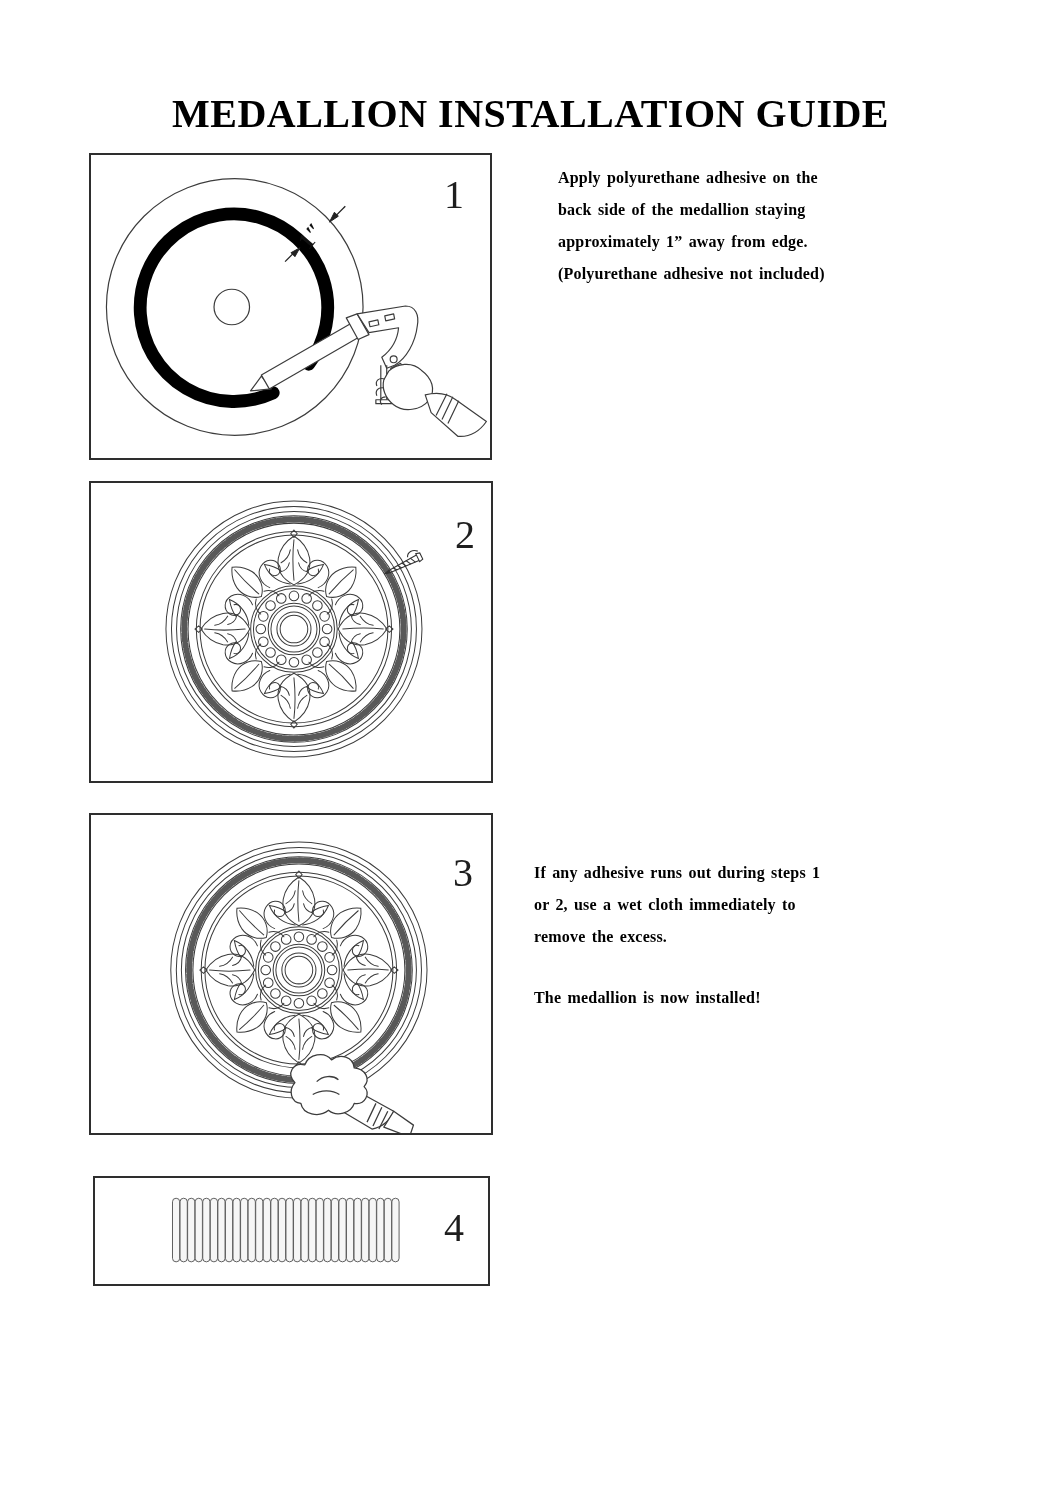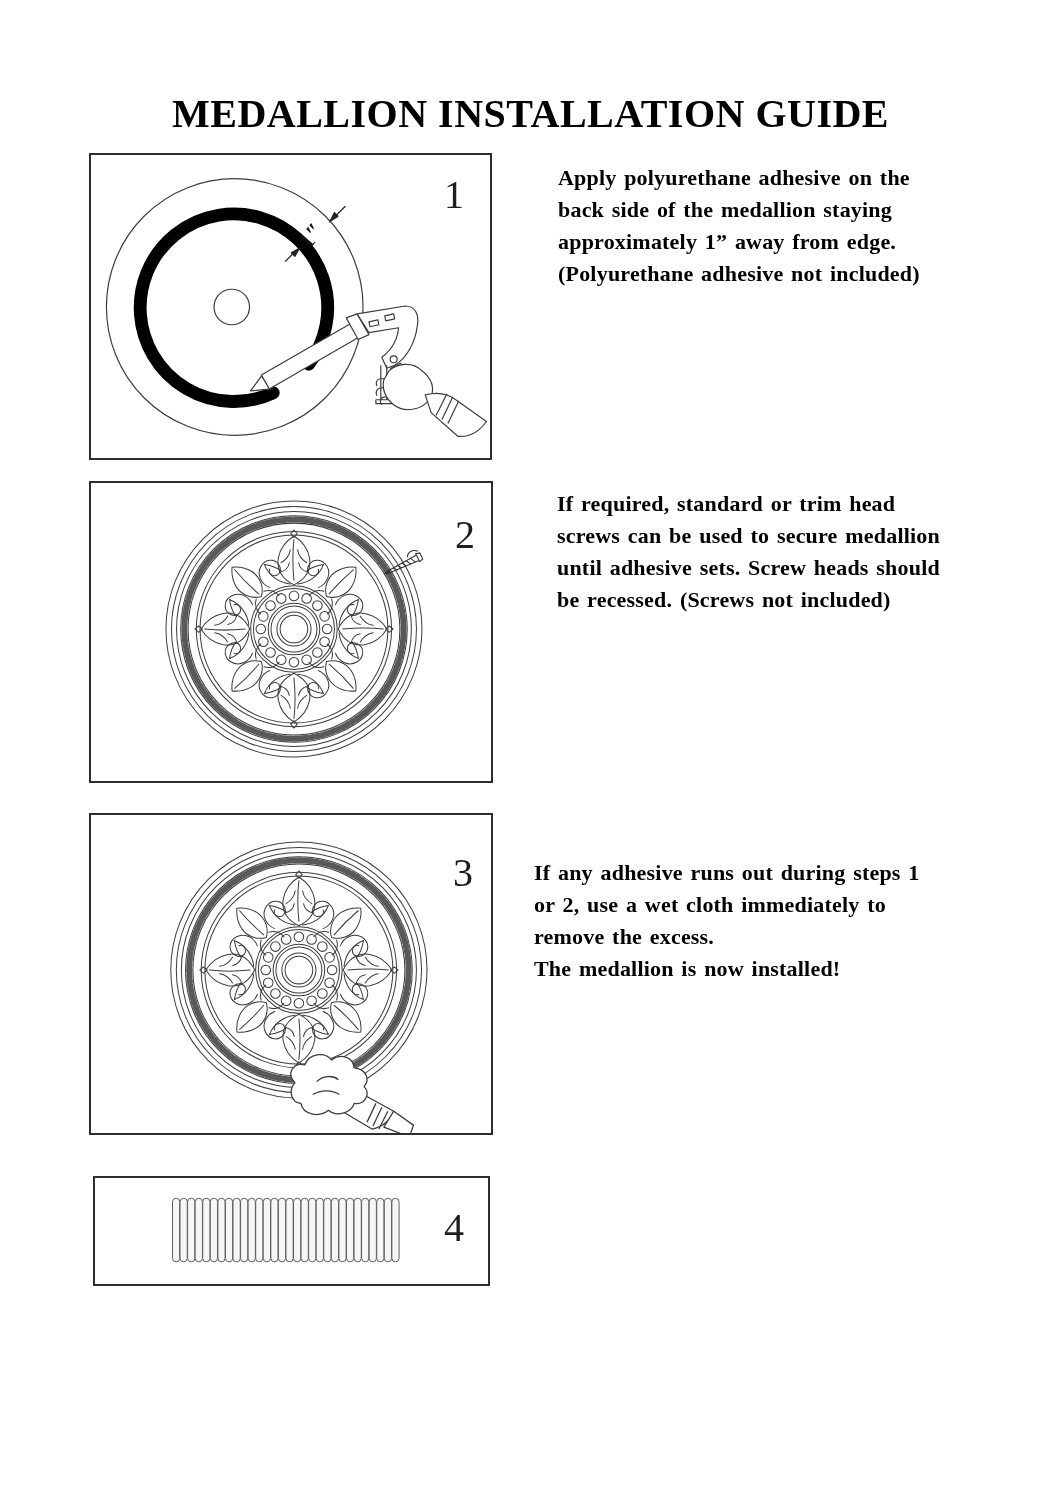--- a/index.html
+++ b/index.html
@@ -3,23 +3,23 @@
 <meta charset="utf-8">
 <style>
   html,body{margin:0;padding:0;background:#ffffff;}
   .page{position:relative;width:1061px;height:1500px;background:#fff;
         font-family:"Liberation Serif",serif;color:#000;overflow:hidden;}
   .title{position:absolute;left:0;right:0;top:90px;margin:0;text-align:center;
          font-size:40px;font-weight:700;letter-spacing:.5px;}
   .figure-box{position:absolute;border:2px solid #2e2e2e;background:#fff;box-sizing:border-box;}
   .figure-box svg{position:absolute;left:0;top:0;width:100%;height:100%;display:block;}
   .fig-num{position:absolute;font-size:40px;line-height:1;color:#1e1e1e;font-weight:400;}
-  .step-text{position:absolute;margin:0;font-weight:700;font-size:22px;line-height:32px;
+  .step-text{position:absolute;margin:0;font-weight:700;font-size:16px;line-height:32px;
              white-space:pre-line;word-spacing:2px;letter-spacing:.2px;}
-  .step-text .para2{display:block;}
+  .step-text .para2{display:block;margin-top:29px;}
   svg text{font-family:"Liberation Serif",serif;}
 </style>
 </head>
 <body>
 
 <div class="page">
 
   <h1 class="title">MEDALLION INSTALLATION GUIDE</h1>
 
   <section class="figure-box" style="left:89px;top:153px;width:403px;height:307px">
@@ -122,24 +122,20 @@
         </g>
     </svg>
     <span class="fig-num" style="top:30px;right:24px">4</span>
   </section>
 
   <p class="step-text" style="left:558px;top:162px">Apply polyurethane adhesive on the
 back side of the medallion staying
 approximately 1” away from edge.
 (Polyurethane adhesive not included)</p>
 
-  <p class="step-text" style="left:557px;top:488px">If required, standard or trim head
-screws can be used to secure medallion
-until adhesive sets. Screw heads should
-be recessed. (Screws not included)</p>
 
   <div class="step-text" style="left:534px;top:825px">
     <span>If any adhesive runs out during steps 1
 or 2, use a wet cloth immediately to
 remove the excess.</span>
     <span class="para2">The medallion is now installed!</span>
   </div>
 
 
   <svg width="0" height="0" style="position:absolute" aria-hidden="true">

